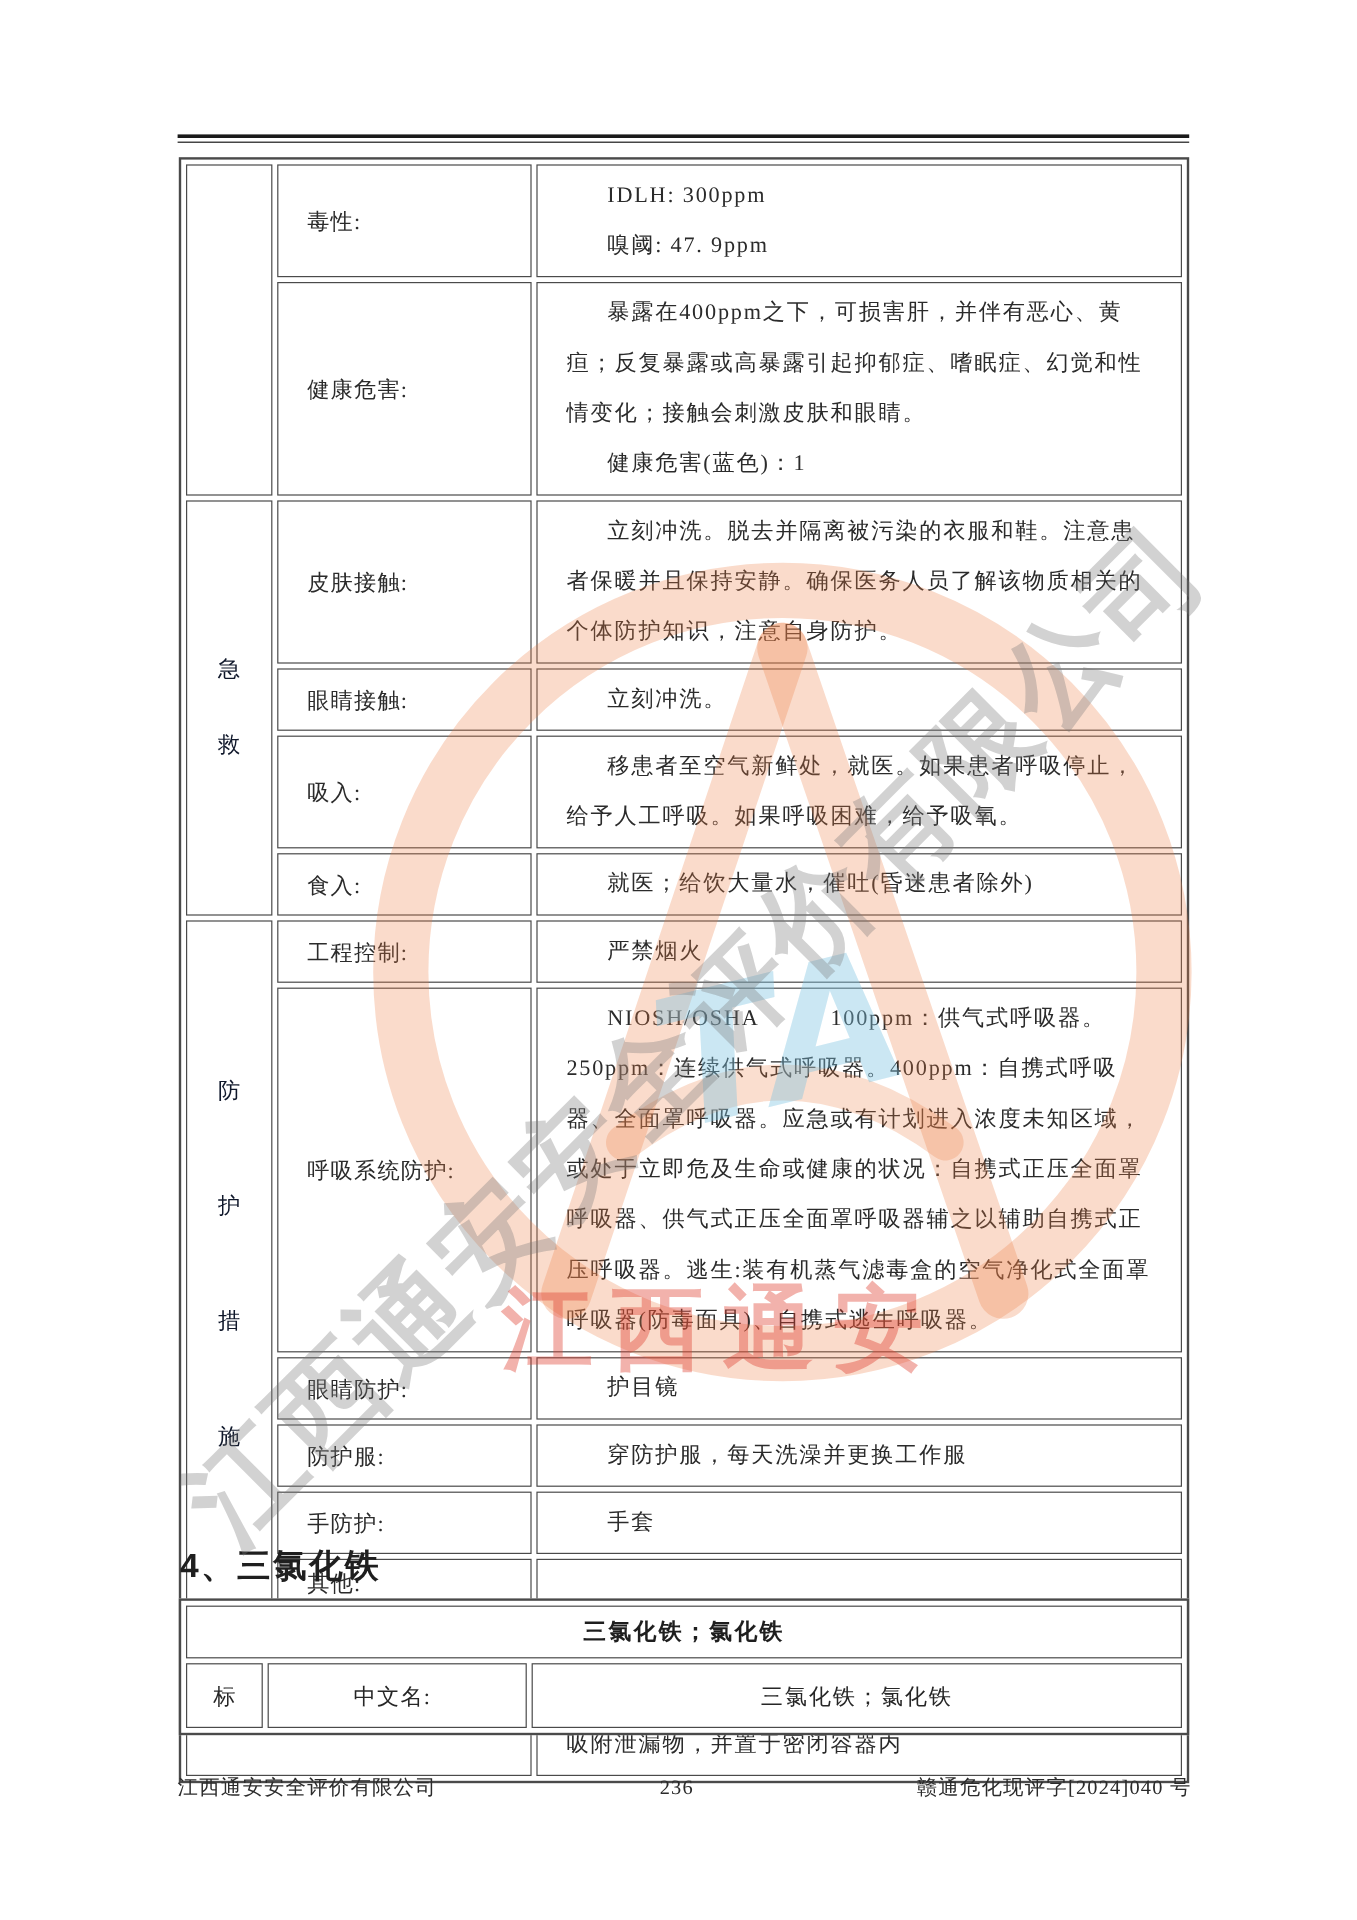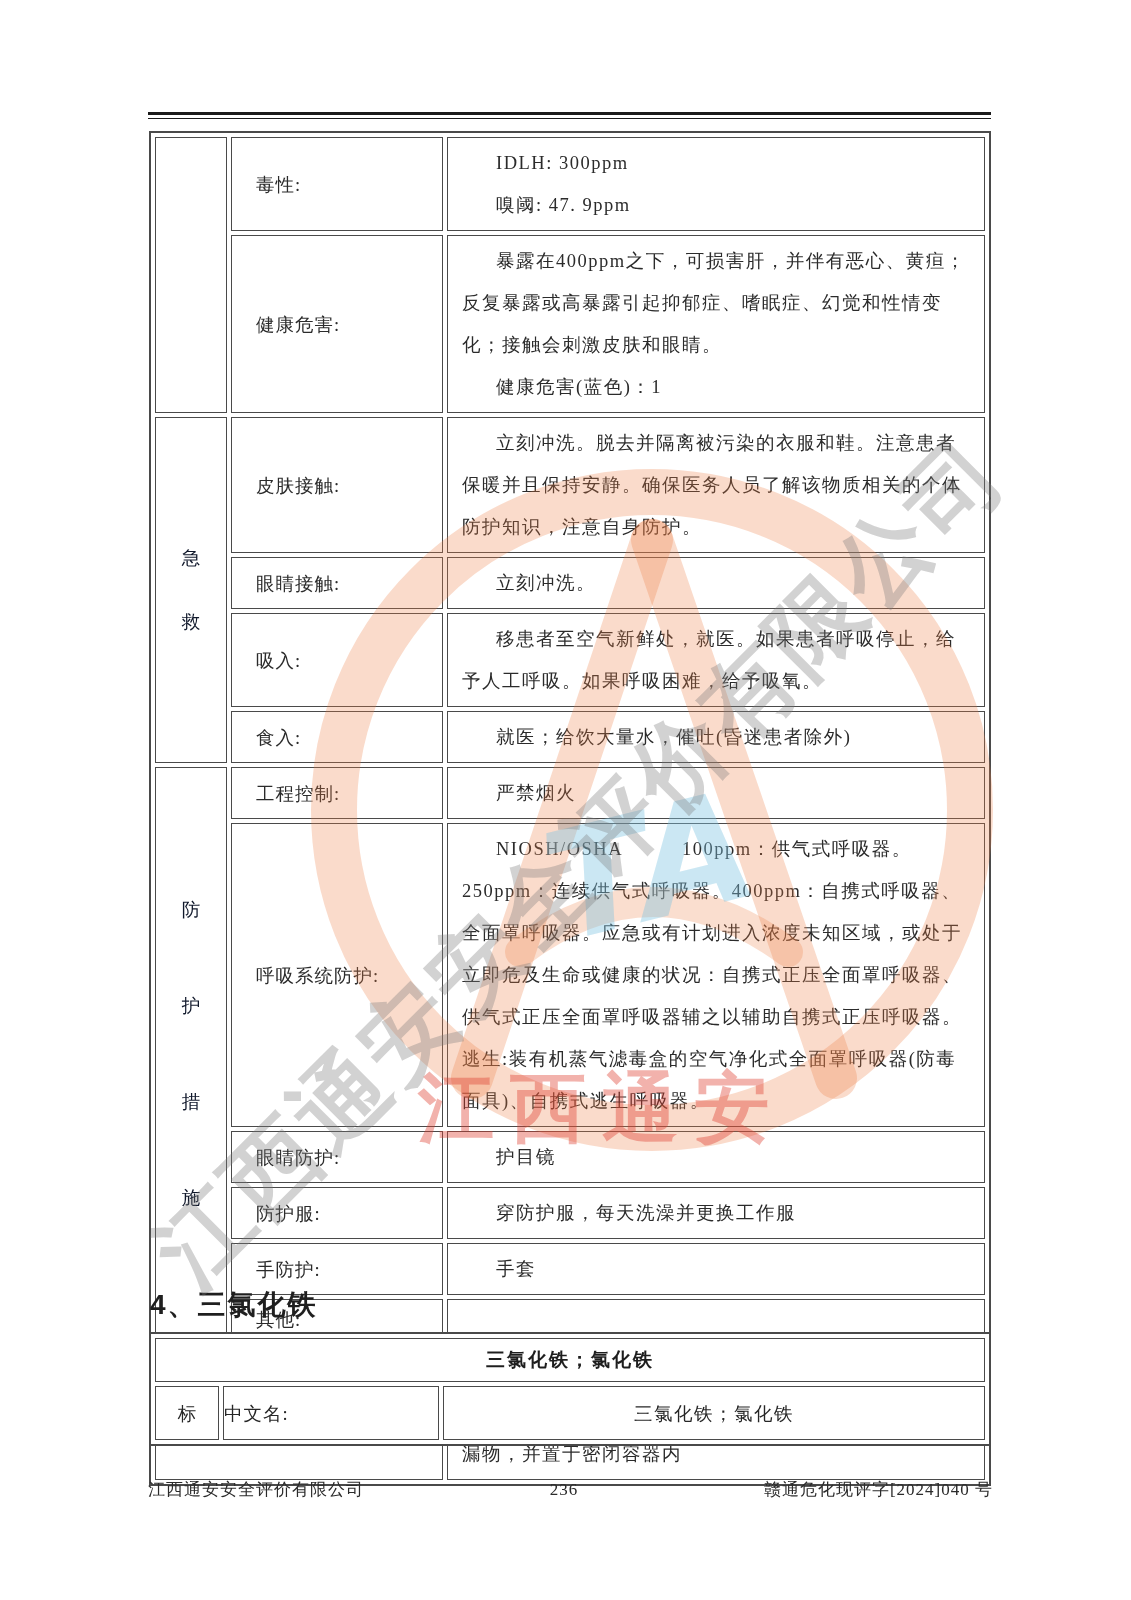--- a/index.html
+++ b/index.html
@@ -20,36 +20,36 @@
   }
   table.t {
     border-collapse:separate; border-spacing:4px;
     border:2px solid #4a4a4a; background:#fff;
     table-layout:fixed;
   }
   table.t td { border:1px solid #4a4a4a; vertical-align:middle; }
   #table1 { position:absolute; left:149px; top:131px; width:842px; }
   #table2 { position:absolute; left:149px; top:1332px; width:842px; }
   .lbl { padding-left:24px; font-size:18.5px; letter-spacing:1px; color:#2b2b2b; }
-  .ct  { padding:4px 14px; font-size:18.5px; line-height:42px; letter-spacing:1.5px; color:#2b2b2b; }
+  .ct  { padding:4px 24px; font-size:18.5px; line-height:42px; letter-spacing:1.5px; color:#2b2b2b; }
   .ct p.ind { text-indent:34px; }
   .vcell { text-align:center; }
   .vlabel { width:1.2em; margin:0 auto; word-break:break-all; text-align:center;
             font-size:18.5px; color:#0f172a; }
   .vl-2 { line-height:64px; }
   .vl-4 { line-height:96px; }
   .spill-lbl { padding-left:28px; font-size:18.5px; letter-spacing:1px; }
   tr.h82{height:82px} tr.h148{height:148px} tr.h124{height:124px} tr.h42{height:42px}
   tr.h87{height:87px} tr.h40{height:40px} tr.h234{height:234px} tr.h47{height:47px}
   tr.h45{height:45px} tr.h41{height:41px} tr.h118{height:118px}
   tr.h44{height:44px} tr.h54{height:54px}
   .t2-title { text-align:center; font-weight:700; font-size:19px; letter-spacing:2px;
               font-family:"Liberation Sans","DejaVu Sans",sans-serif; color:#1e1e1e; }
   .t2-group { text-align:center; font-size:18.5px; }
-  .t2-lbl { text-align:left; padding-right:8px; font-size:18.5px; letter-spacing:1px; }
+  .t2-lbl { text-align:center; padding-right:8px; font-size:18.5px; letter-spacing:1px; }
   .t2-val { text-align:center; font-size:18.5px; letter-spacing:1.5px; }
   .sec-heading {
     position:absolute; left:150px; top:1286px;
     font-size:28px; font-weight:600; letter-spacing:2px; color:#1f1f1f;
     font-family:"Liberation Sans","DejaVu Sans",sans-serif;
   }
   .footer {
     position:absolute; top:1478px; left:148px; width:845px;
     display:flex; justify-content:space-between; align-items:baseline;
     font-size:17px; color:#2b2b2b; letter-spacing:1px;

